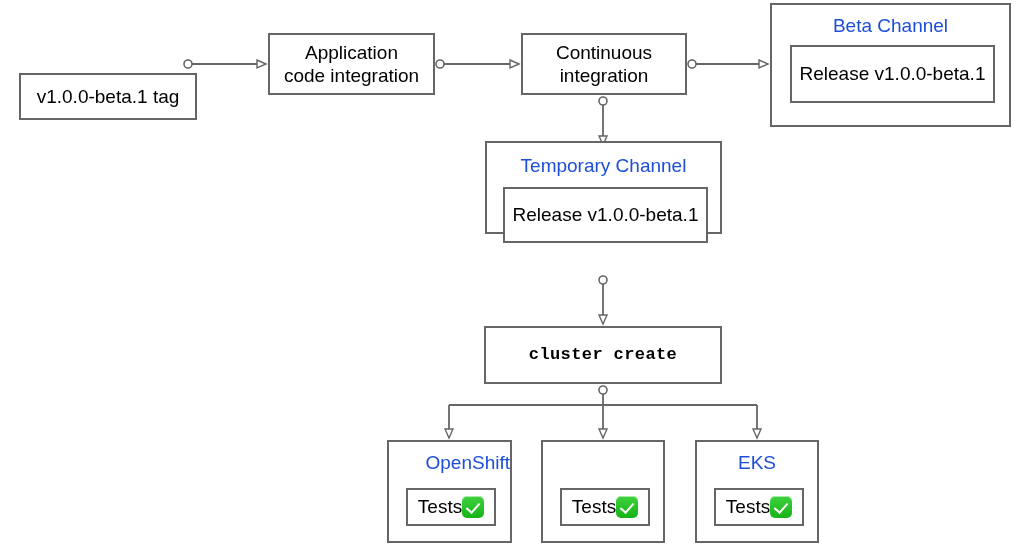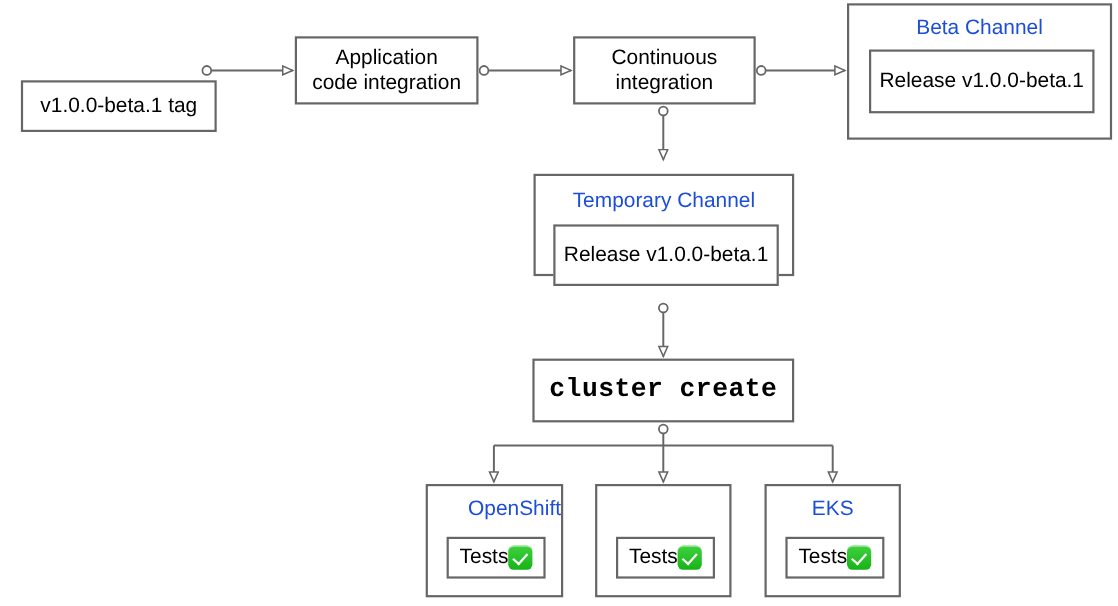--- a/index.html
+++ b/index.html
@@ -62,21 +62,21 @@
     display: flex;
     align-items: center;
     justify-content: center;
     font-size: 19px;
     color: #000000;
     white-space: nowrap;
   }
   .mono {
     font-family: "Liberation Mono", "DejaVu Sans Mono", monospace;
     font-weight: bold;
-    font-size: 24px;
+    font-size: 17px;
     letter-spacing: 0.4px;
   }
   .tests-row {
     display: flex;
     align-items: center;
     justify-content: center;
     gap: 0;
   }
   .check-badge {
     display: inline-block;
@@ -159,21 +159,21 @@
     <span>Continuous integration</span>
   </div>
 
   <div class="group" style="left:770px; top:3px; width:241px; height:124px;">
     <div class="group-title" style="top:10px;">Beta Channel</div>
     <div class="inner-node" style="left:18px; top:40px; width:205px; height:58px;">
       <span>Release v1.0.0-beta.1</span>
     </div>
   </div>
 
-  <div class="group" style="left:485px; top:158px; width:237px; height:93px;">
+  <div class="group" style="left:485px; top:141px; width:237px; height:93px;">
     <div class="group-title" style="top:12px;">Temporary Channel</div>
     <div class="inner-node" style="left:16px; top:44px; width:205px; height:56px;">
       <span>Release v1.0.0-beta.1</span>
     </div>
   </div>
 
   <div class="node" style="left:484px; top:326px; width:238px; height:58px;">
     <span class="mono">cluster create</span>
   </div>
 

